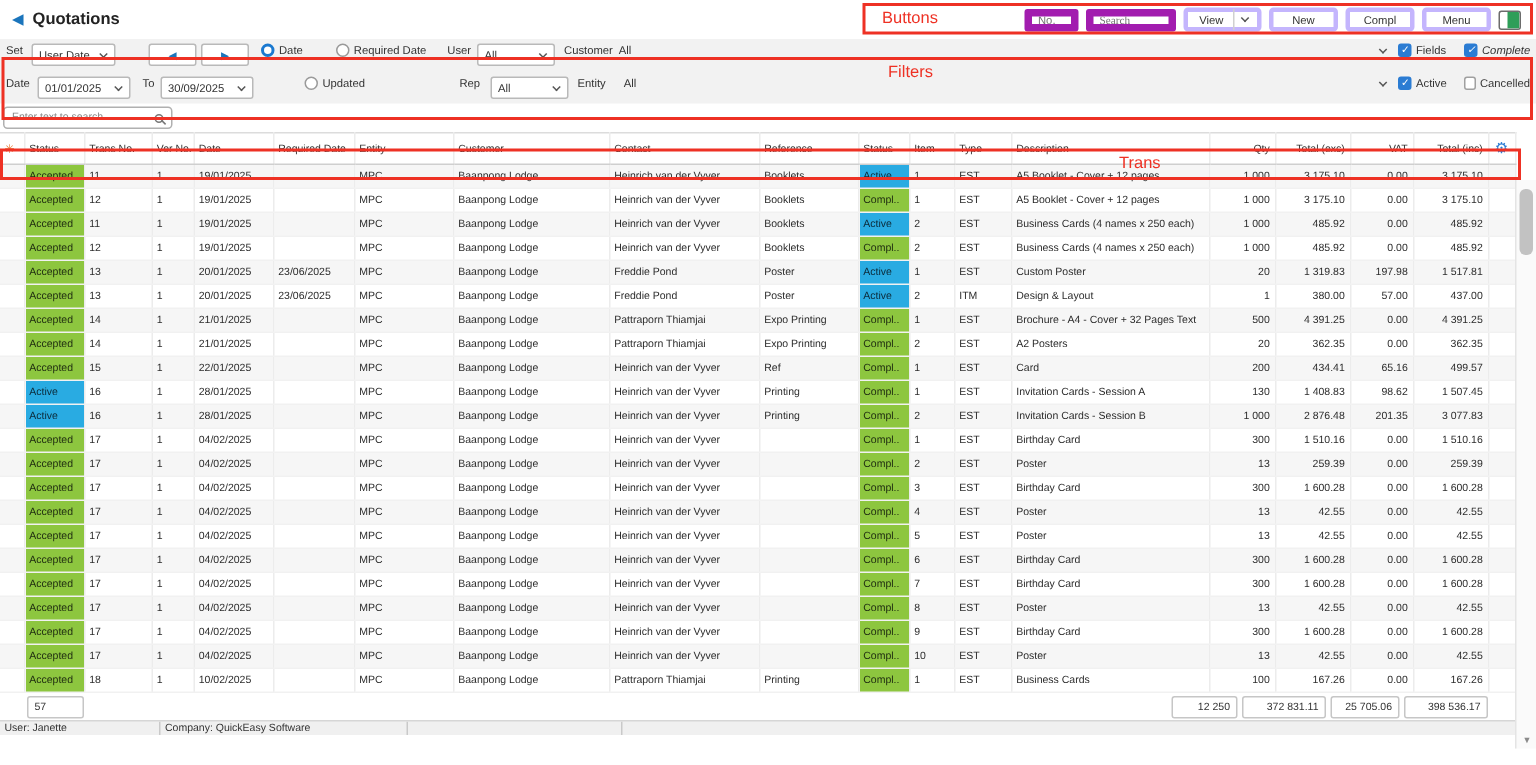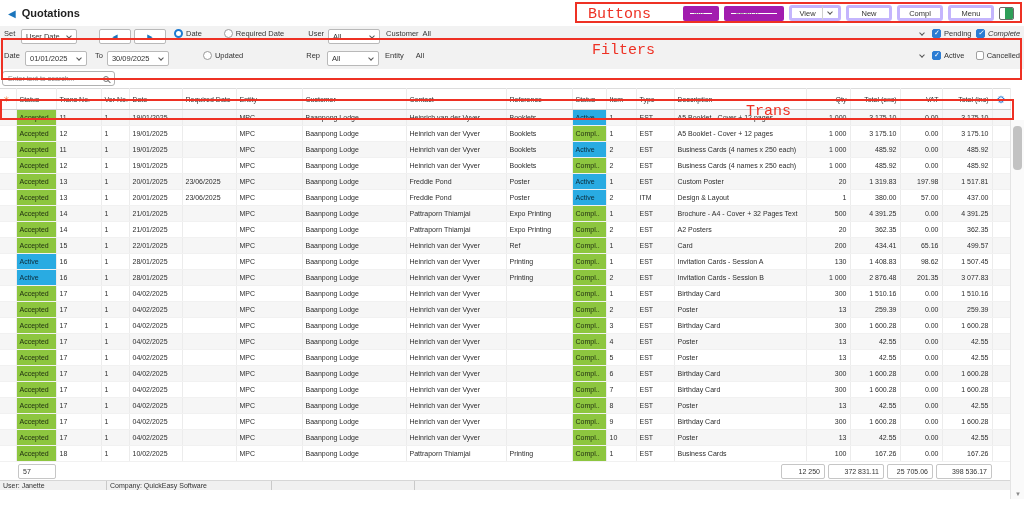--- a/index.html
+++ b/index.html
@@ -5,23 +5,23 @@
   * { margin:0; padding:0; box-sizing:border-box; }
   html,body { width:1024px; height:510px; overflow:hidden; background:#fff;
     font-family:"Liberation Sans", sans-serif; color:#333; }
   .app { position:relative; width:1024px; height:510px; background:#fff; }
 
   
   .titlebar { height:26px; display:flex; align-items:center; background:#fff; padding:0 4px; }
   .back-ic { color:#1b75bc; font-size:10px; margin:0 6px 0 4px; cursor:pointer; }
   .app-title { font-size:11px; font-weight:bold; color:#222;text-align:right; }
   .toolbar { margin-left:auto; display:flex; align-items:center; gap:5px; padding-right:6px; }
-  .tb-input { width:36px; height:15px; border:7px solid #a21caf; border-radius:2px;
+  .tb-input { width:36px; height:15px; border:5px solid #a21caf; border-radius:2px;
     font-size:7.5px; padding:0 4px; font-family:"Liberation Sans",sans-serif; color:#555; background:#fff; }
-  .tb-input.search { width:60px; }
+  .tb-input.search { width:60px;font-family:Liberation Serif, serif; }
   .tb-btn { height:16px; min-width:46px; border:3px solid #c4b5fd; border-radius:3px; background:#fff;
     font-size:7.5px; color:#333; display:flex; align-items:center; justify-content:center; padding:0 8px; cursor:pointer; }
   .tb-view { display:flex; align-items:center; padding:0; min-width:52px; }
   .tb-view .lbl { padding:0 6px; }
   .tb-view .div { width:1px; height:14px; background:#d0d0d0; }
   .chev { width:4px; height:4px; border-right:1px solid #555; border-bottom:1px solid #555;
     transform:rotate(45deg); display:inline-block; margin:0 5px 2px 5px; }
   .panel-ic { width:15px; height:13px; border:1px solid #6c6c6c; border-radius:2px; background:#fff;
     position:relative; overflow:hidden; cursor:pointer; }
   .panel-ic::after { content:""; position:absolute; right:0; top:0; bottom:0; width:8px; background:#2e9e58; }
@@ -90,22 +90,22 @@
   .totals { margin-left:auto; display:flex; gap:3px; margin-right:32px; }
 
   
   .statusbar { height:10px; background:#f0f0f0; border-top:1px solid #d6d6d6; display:flex;
     font-size:7px; line-height:9px; color:#333; overflow:hidden; }
   .sb-seg { padding-left:3px; border-right:1px solid #c9c9c9; }
   .sb-seg.s1 { width:107px; } .sb-seg.s2 { width:165px; } .sb-seg.s3 { width:143px; }
 
   
   .ann-box { position:absolute; border:2px solid #ee3124; pointer-events:none; z-index:50; }
-  .ann-label { position:absolute; color:#ee3124; font-size:15px; z-index:51; pointer-events:none;
-    font-family:Liberation Mono, monospace; }
+  .ann-label { position:absolute; color:#ee3124; font-size:11px; z-index:51; pointer-events:none;
+    font-family:Liberation Sans, sans-serif; }
 </style>
 </head>
 <body>
 
 <div class="app">
 
   <div class="titlebar">
     <span class="back-ic">◀</span>
     <span class="app-title">Quotations</span>
     <div class="toolbar">
@@ -130,34 +130,34 @@
       <div class="dd" style="width:56px">
         <span>User Date</span>
           <span class="chev"></span>
       </div>
       <div class="arrow-btn" style="margin-left:22px">◀</div>
       <div class="arrow-btn" style="margin-left:3px">▶</div>
       <span class="radio sel" style="margin-left:8px"></span>
       <span>Date</span>
       <span class="radio" style="margin-left:22px"></span>
       <span>Required Date</span>
-      <span class="flabel" style="margin-left:24px">User</span>
+      <span class="flabel" style="margin-left:14px">User</span>
       <div class="dd" style="width:52px">
         <span>All</span>
           <span class="chev"></span>
       </div>
       <span class="flabel" style="margin-left:6px">Customer</span>
       <div class="flat-dd">
         <span>All</span>
           <span class="chev"></span>
       </div>
       <div class="cbcol" id="cb-col-1">
           <span style="display: flex; align-items: center; width: 44px; flex: 0 0 auto;">
             <span class="cb on"></span>
-            <span>Pending</span>
+            <span>Fields</span>
           </span>
           <span style="display: flex; align-items: center; width: 56px; flex: 0 0 auto; font-style: italic;">
             <span class="cb on"></span>
             <span>Complete</span>
           </span>
         </div>
     </div>
     <div class="frow" style="margin-top:3px">
       <span class="flabel" style="width:17px">Date</span>
       <div class="dd" style="width:62px">

